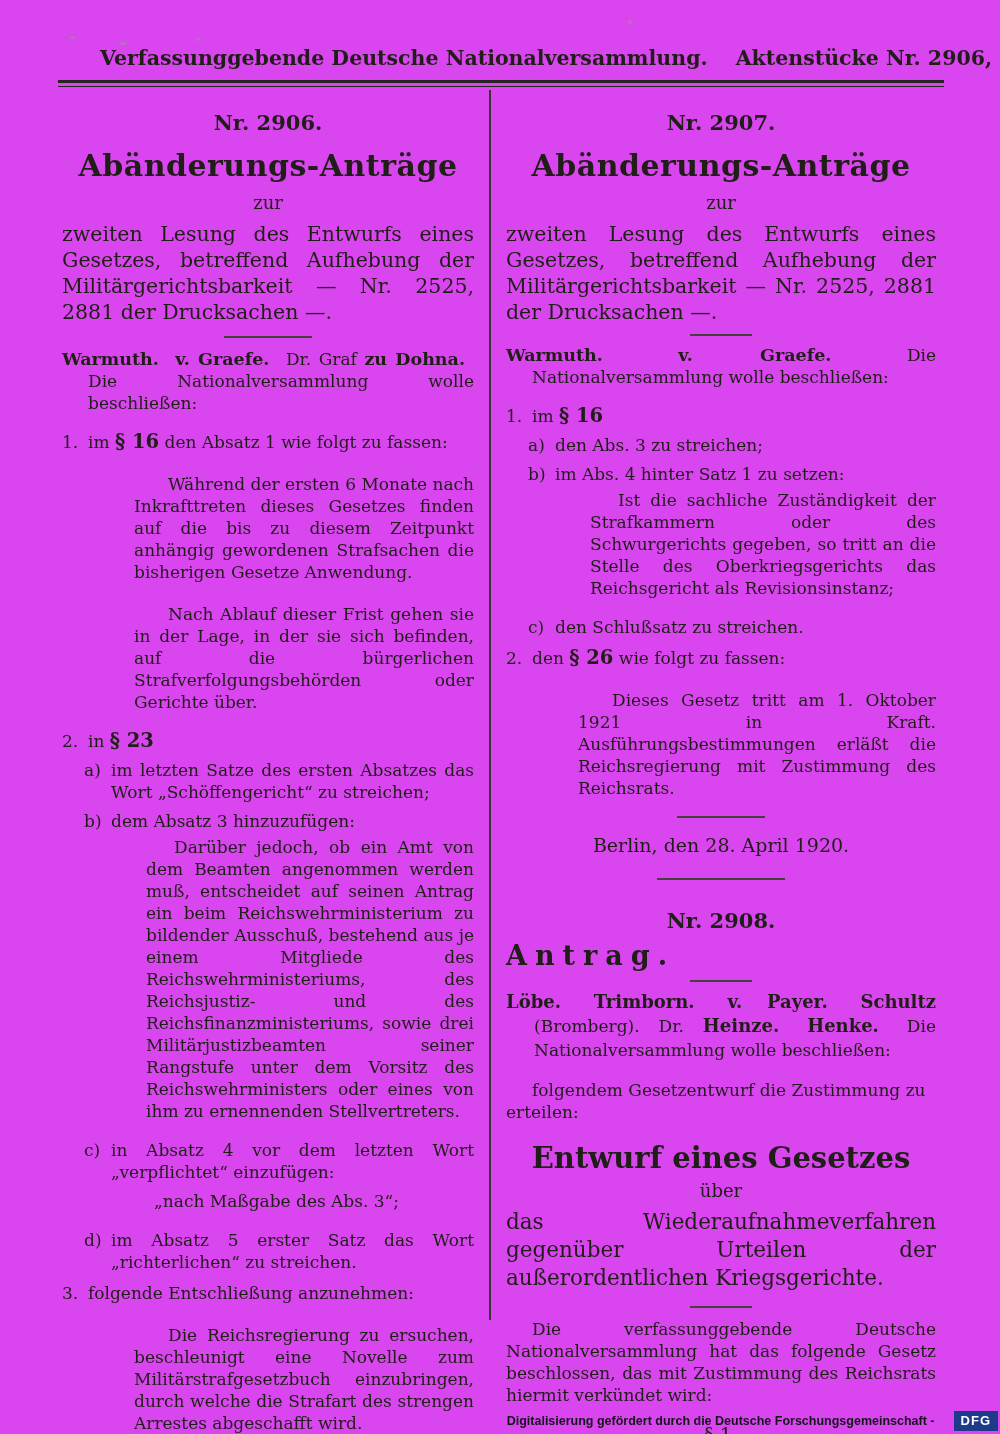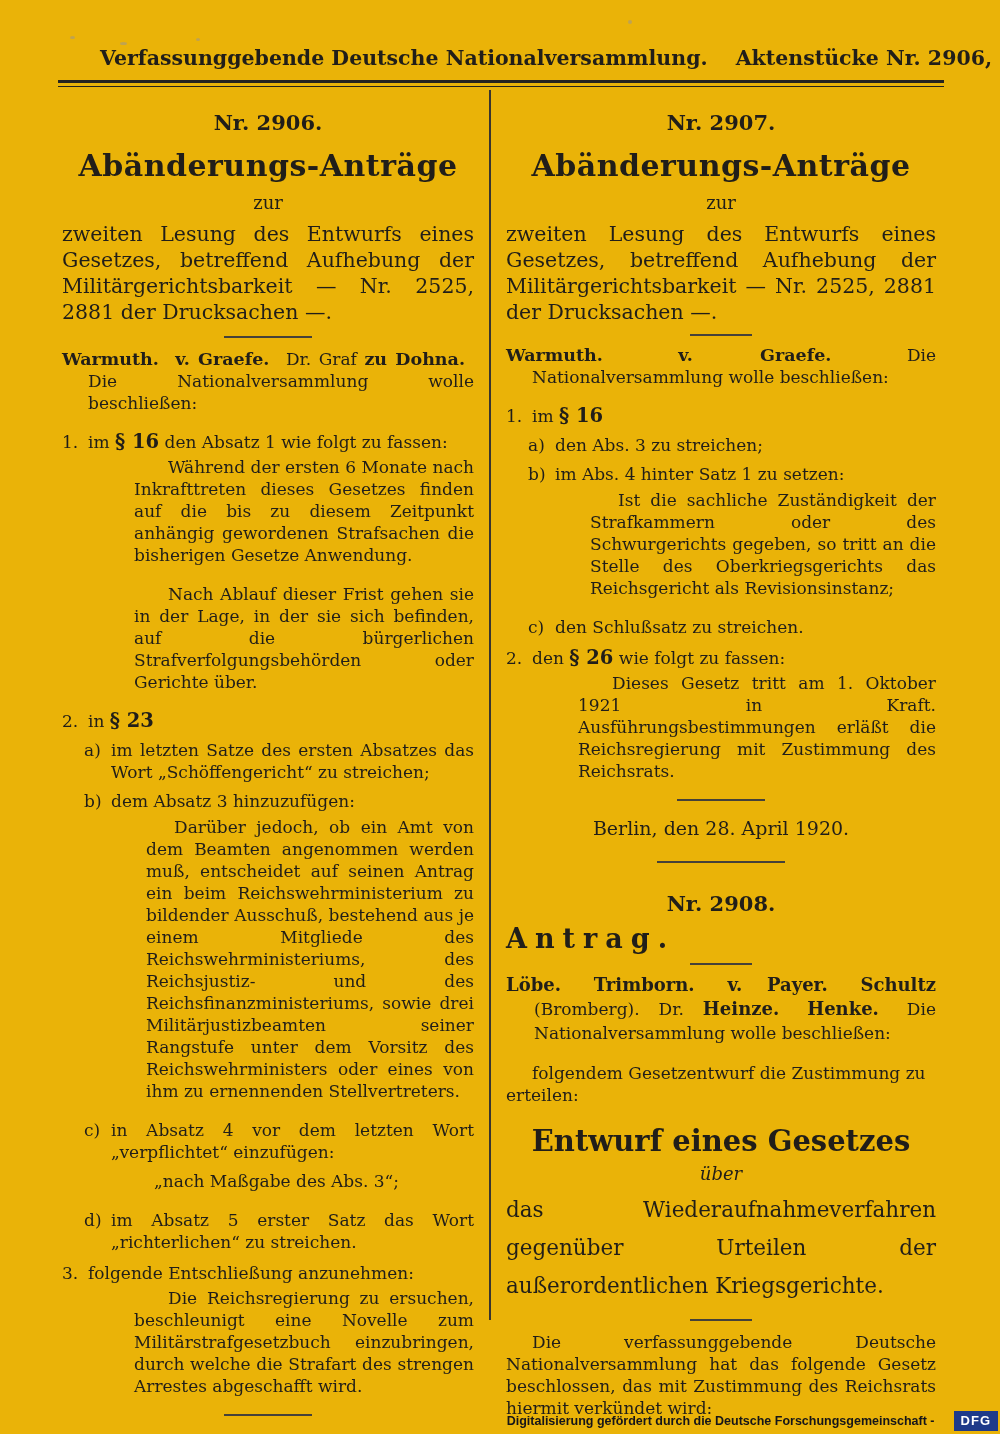--- a/index.html
+++ b/index.html
@@ -1,20 +1,20 @@
 <!DOCTYPE html>
 <html><head>
 <meta charset="utf-8">
 <style>
   html,body{margin:0;padding:0;background:#e8e8e6;}
   .page{
     position:relative;
     width:1000px;height:1434px;
     margin:0 auto;
-    background:#eab308;
+    background:#d946ef;
     font-family:"DejaVu Serif", serif;
     color:#211e19;
     overflow:hidden;
   }
   
   .hdr{
     position:absolute;top:46px;left:100px;right:60px;
     display:flex;justify-content:space-between;align-items:baseline;
     font-weight:bold;font-size:20.5px;white-space:nowrap;
   }
@@ -39,35 +39,35 @@
   .intro{font-size:17px;line-height:22px;text-align:justify;padding-left:26px;text-indent:-26px;margin-top:4px;}
   .bn{font-weight:bold;font-size:17.5px;}
   .wgap{margin-right:9px;}
   .li{display:flex;font-size:17px;line-height:22px;margin-top:9px;}
   .li-num{flex:0 0 26px;}
   .li-body{flex:1;text-align:justify;}
   .pref{font-weight:bold;font-size:19.5px;}
   .sub{display:flex;font-size:17px;line-height:22px;margin-top:7px;margin-left:22px;}
   .sub-lab{flex:0 0 27px;}
   .sub-body{flex:1;text-align:justify;}
-  .blk{margin-left:72px;font-size:17px;line-height:22px;text-align:justify;text-indent:34px;margin-top:3px;}
+  .blk{margin-left:72px;font-size:17px;line-height:22px;text-align:justify;text-indent:34px;margin-top:20px;}
   .blk2{margin-left:84px;font-size:17px;line-height:22px;text-align:justify;text-indent:28px;margin-top:4px;}
   .quote-line{margin-left:92px;font-size:17px;line-height:22px;margin-top:7px;}
   .dateline{text-align:center;font-size:19px;margin-top:16px;}
   .dl-gap-t{margin-top:12px;}
   .dl-gap-b{margin-top:22px;}
   
   .doc2num{text-align:center;font-weight:bold;font-size:21px;margin-top:28px;}
   .antrag{font-weight:bold;font-size:27px;letter-spacing:8px;margin-top:7px;}
   .signers{font-size:17px;line-height:24px;text-align:justify;padding-left:28px;text-indent:-28px;margin-top:8px;}
   .bn2{font-weight:bold;font-size:18px;}
   .resolution{font-size:17px;line-height:22px;text-indent:26px;margin-top:9px;}
   .law-title{text-align:center;font-weight:bold;font-size:29px;margin-top:18px;}
-  .law-uber{text-align:center;font-size:18px;margin-top:5px;font-style:italic;}
-  .law-subject{font-size:21.5px;line-height:38px;text-align:justify;margin-top:7px;}
+  .law-uber{text-align:center;font-size:18px;margin-top:5px;}
+  .law-subject{font-size:21.5px;line-height:28px;text-align:justify;margin-top:7px;}
   .law-intro{font-size:17px;line-height:22px;text-align:justify;text-indent:26px;margin-top:10px;}
   .sec-head{text-align:center;font-size:19px;margin-top:12px;}
   
   .footer{
     position:absolute;right:2px;bottom:3px;
     display:flex;align-items:center;gap:19px;
     font-family:"Liberation Sans", sans-serif;
     font-size:12.5px;font-weight:bold;color:#15151a;margin-left:22px;
   }
   .dfg-logo{

